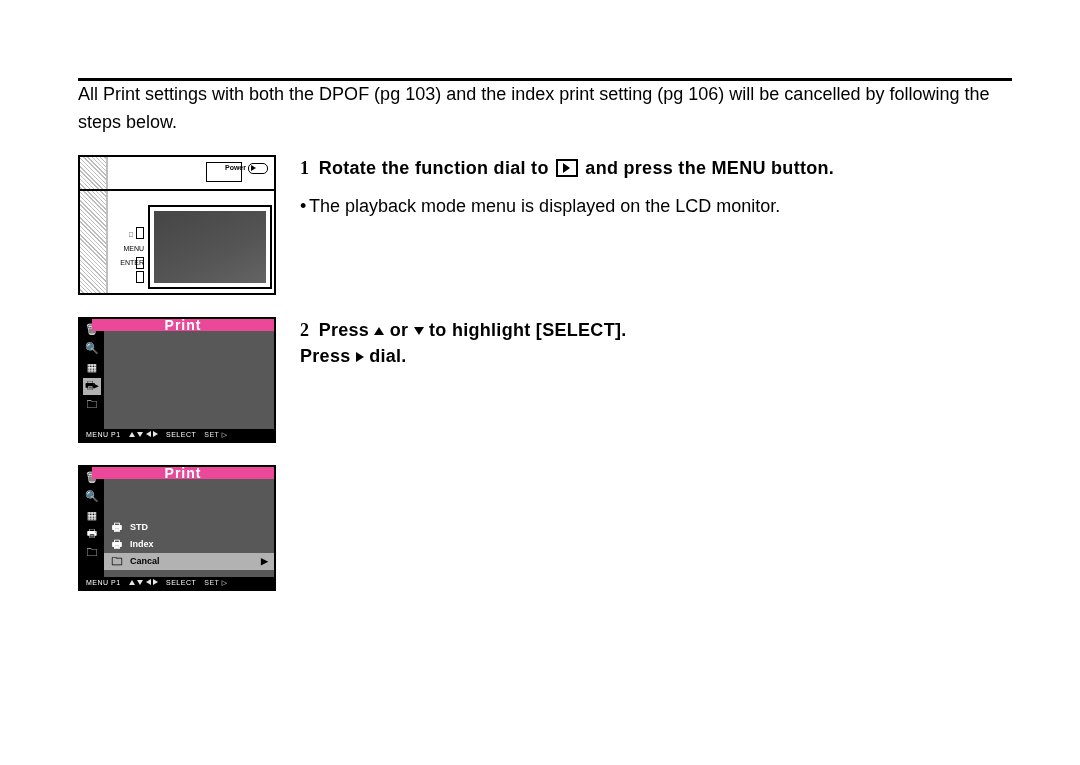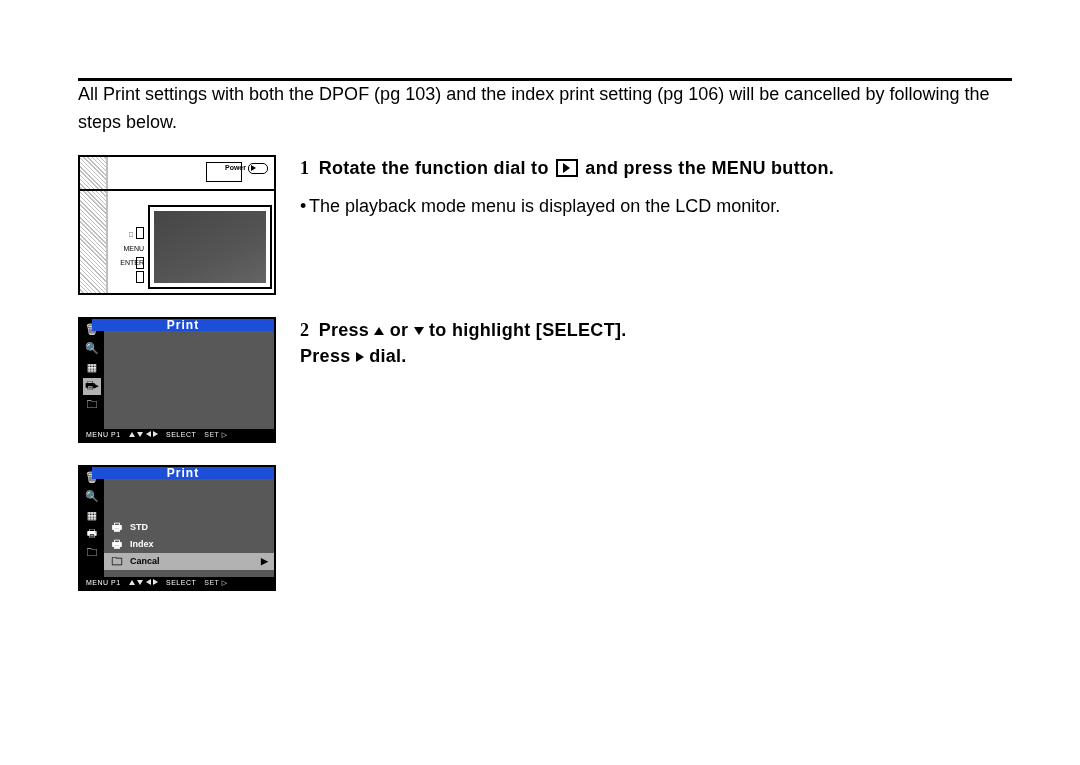--- a/index.html
+++ b/index.html
@@ -157,24 +157,24 @@
     height: 126px;
     border: 2px solid #000;
     background: #585858;
     position: relative;
     box-sizing: border-box;
     color: #fff;
     font-size: 9px;
   }
   .illus-menu .titlebar {
     position:absolute; top:0; left:12px; right:0; height:12px;
-    background:#1d4ed8;
+    background:#ec4899;
     color:#fff;
     text-align:center;
-    font-size:12px;
+    font-size:14px;
     font-weight:bold;
     line-height:12px;
     letter-spacing:1px;
   }
   .illus-menu .sidebar {
     position:absolute;
     top:0; left:0; bottom:12px;
     width:24px;
     background:#000;
     display:flex;

